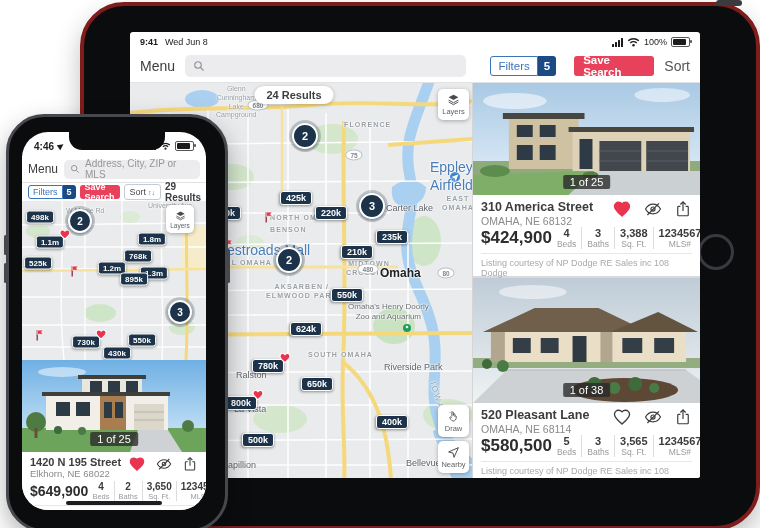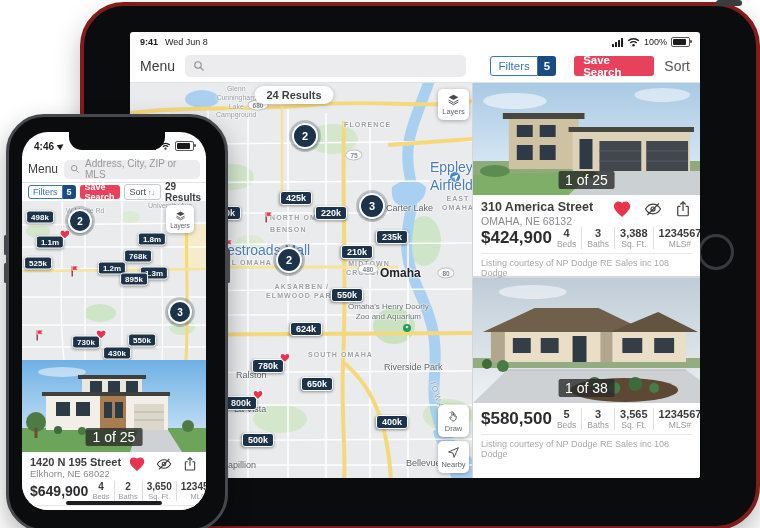--- a/index.html
+++ b/index.html
@@ -70,21 +70,21 @@
   .map-ctl{position:absolute;background:#fff;border-radius:5px;box-shadow:0 1px 4px rgba(0,0,0,.3);
     display:flex;flex-direction:column;align-items:center;justify-content:center;color:#5f6368;z-index:8;cursor:pointer;}
   .map-ctl .lab{font-size:7.5px;margin-top:1px;}
   .results-pill{position:absolute;transform:translateX(-50%);background:#fff;border-radius:14px;
     box-shadow:0 1px 4px rgba(0,0,0,.25);font-weight:bold;color:#3c4043;z-index:8;white-space:nowrap;}
   
   .card{background:#fff;position:relative;}
   .photo{position:relative;overflow:hidden;background:#9db4c6;}
   .photo svg{display:block;width:100%;height:100%;}
   .counter{position:absolute;left:50%;bottom:6px;transform:translateX(-50%);background:rgba(40,40,40,.78);
-    color:#fff;font-size:14px;border-radius:2px;padding:1px 7px;white-space:nowrap;}
+    color:#fff;font-size:11px;border-radius:2px;padding:1px 7px;white-space:nowrap;}
   .card-info{position:relative;}
   .ci-top{display:flex;justify-content:space-between;align-items:flex-start;}
   .addr{font-weight:bold;color:#3c3c3e;}
   .cityln{color:#8a8a8e;}
   .icon-row{display:flex;align-items:center;}
   .icon-row .ic{display:block;}
   .ci-mid{display:flex;justify-content:space-between;align-items:center;}
   .price{font-weight:bold;color:#2d2d2f;}
   .stats{display:flex;}
   .stat{text-align:center;border-left:1px solid #ddd;display:flex;flex-direction:column;justify-content:center;}
@@ -452,20 +452,41 @@
                 <circle cx="122" cy="106" r="7" fill="#3f6b3c"></circle>
                   <circle cx="142" cy="110" r="6" fill="#4a7a45"></circle>
                 <circle cx="163" cy="106" r="7" fill="#3f6b3c"></circle>
                   <circle cx="182" cy="110" r="5" fill="#4a7a45"></circle>
                 <circle cx="30" cy="88" r="6" fill="#4a7a45"></circle>
                   <circle cx="14" cy="86" r="5" fill="#3f6b3c"></circle>
               </svg>
               <span class="counter">1 of 38</span>
             </div>
             <div class="card-info">
+              <div class="ci-top">
+                <div>
+                  <div class="addr">520 Pleasant Lane</div>
+                  <div class="cityln">OMAHA, NE 68114</div>
+                </div>
+                <div class="icon-row">
+                  <span class="heart"><svg viewBox="0 0 24 24" width="100%" height="100%">
+                        <path d="M12 21.35l-1.45-1.32C5.4 15.36 2 12.28 2 8.5 2 5.42 4.42 3 7.5 3c1.74 0 3.41.81 4.5 2.09C13.09 3.81 14.76 3 16.5 3 19.58 3 22 5.42 22 8.5c0 3.78-3.4 6.86-8.55 11.54L12 21.35z" fill="none" stroke="#3c3c3e" stroke-width="1.8"></path>
+                      </svg></span>
+                  <svg class="ic" viewBox="0 0 24 24">
+                      <path d="M2 12s3.8-6.5 10-6.5S22 12 22 12s-3.8 6.5-10 6.5S2 12 2 12z" fill="none" stroke="#3c3c3e" stroke-width="1.6"></path>
+                      <circle cx="12" cy="12" r="2.7" fill="none" stroke="#3c3c3e" stroke-width="1.6"></circle>
+                      <path d="M4.5 20L20 4.5" stroke="#3c3c3e" stroke-width="1.6"></path>
+                    </svg>
+                  <svg class="ic" viewBox="0 0 24 24">
+                      <path d="M8.5 8.5H6a1 1 0 0 0-1 1V20a1 1 0 0 0 1 1h12a1 1 0 0 0 1-1V9.5a1 1 0 0 0-1-1h-2.5" fill="none" stroke="#3c3c3e" stroke-width="1.6"></path>
+                      <path d="M12 14.5V3" stroke="#3c3c3e" stroke-width="1.6"></path>
+                      <path d="M8.5 6L12 2.6 15.5 6" fill="none" stroke="#3c3c3e" stroke-width="1.6"></path>
+                    </svg>
+                </div>
+              </div>
               <div class="ci-mid">
                 <span class="price">$580,500</span>
                 <div class="stats">
                   <div class="stat">
                       <span class="v">5</span>
                       <span class="l">Beds</span>
                     </div>
                   <div class="stat">
                       <span class="v">3</span>
                       <span class="l">Baths</span>

